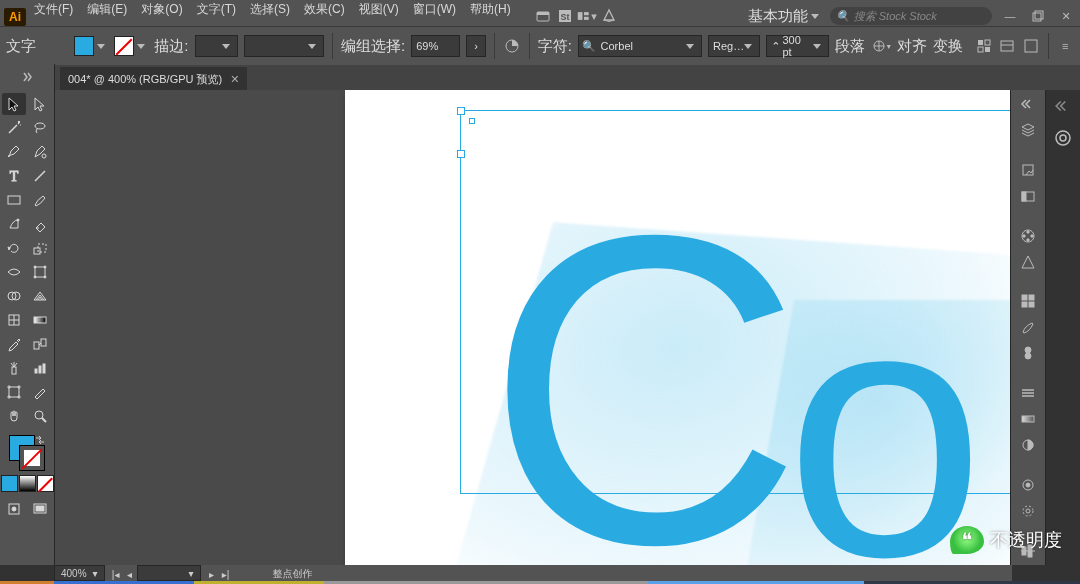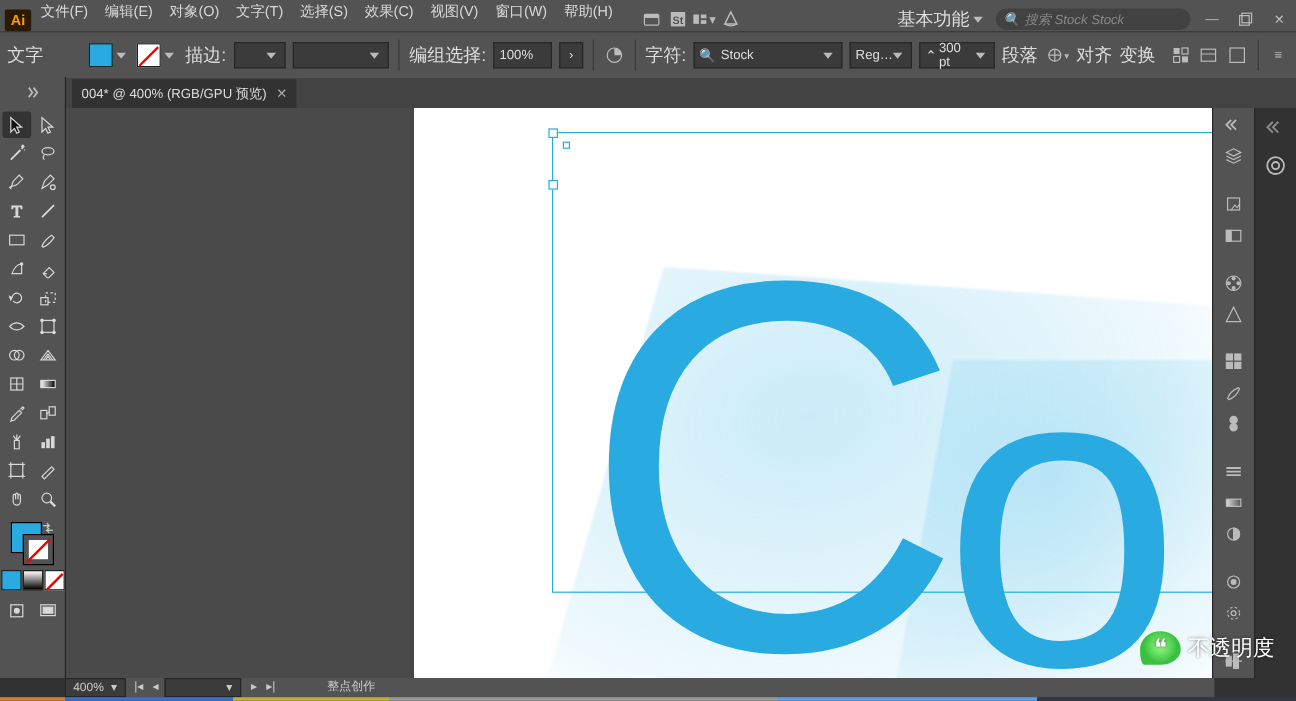--- a/index.html
+++ b/index.html
@@ -19,21 +19,21 @@
 .controlbar{height:38px;background:#535353;display:flex;align-items:center;padding:0 6px;gap:6px;border-top:1px solid #3a3a3a}
 .cb-label{color:#ddd;font-size:15px;white-space:nowrap}
 .cb-swatch{width:18px;height:18px;background:#29abe2;border:1px solid #222}
 .cb-drop{width:0;height:0;border-left:4px solid transparent;border-right:4px solid transparent;border-top:5px solid #bbb;margin:0 3px}
 .cb-none{width:18px;height:18px;background:#fff;position:relative;border:1px solid #222}
 .cb-none::after{content:"";position:absolute;left:-2px;right:-2px;top:50%;border-top:2px solid #e00;transform:rotate(-45deg)}
 .cb-field{height:20px;background:#3b3b3b;border:1px solid #262626;display:flex;align-items:center;padding:0 4px;color:#ddd}
 .cb-sep{width:1px;height:26px;background:#3a3a3a;margin:0 2px}
 
 
-.tabbar{height:26px;background:#434343;display:flex;align-items:center;padding-left:60px;border-bottom:1px solid #262626}
+.tabbar{height:26px;background:#434343;display:flex;align-items:flex-end;padding-left:60px;border-bottom:1px solid #262626}
 .doc-tab{height:24px;background:#323232;padding:0 8px;display:flex;align-items:center;gap:8px;font-size:11px;color:#ddd}
 .tab-close{color:#aaa}
 .tabbar-left{position:absolute;left:0;top:64px;width:54px;height:26px;background:#535353;border-right:1px solid #262626;display:flex;align-items:center;justify-content:center}
 .tb-chevrons{width:16px;height:16px;fill:#bbb}
 
 
 .workarea{position:absolute;left:0;top:90px;right:0;bottom:19px;display:flex}
 .toolbox{width:54px;background:#535353;border-right:1px solid #262626;display:flex;flex-direction:column;align-items:center;padding:3px 0;gap:0}
 .tool-row{display:flex;gap:2px;margin-bottom:2px}
 .tool{width:24px;height:22px;display:flex;align-items:center;justify-content:center;border-radius:2px}
@@ -61,21 +61,21 @@
 .blend{position:absolute;background:radial-gradient(ellipse at 30% 30%, rgba(102,199,236,.35), rgba(102,199,236,.1) 60%, rgba(102,199,236,0) 75%);filter:blur(1px)}
 
 .right-dock{width:34px;background:#535353;border-left:1px solid #262626;display:flex;flex-direction:column;align-items:center;padding:6px 0;gap:10px}
 .right-dock .dock-group-gap{height:8px}
 .dock-icon{width:20px;height:20px;display:flex;align-items:center;justify-content:center}
 .dock-icon svg{width:16px;height:16px;fill:#bbb;stroke:#bbb}
 .far-dock{width:34px;background:#323232;border-left:1px solid #262626;display:flex;flex-direction:column;align-items:center;padding:6px 0;gap:12px}
 .far-dock svg{width:18px;height:18px;fill:#bbb}
 
 
-.statusbar{position:absolute;left:54px;right:68px;bottom:3px;height:16px;background:#535353;display:flex;align-items:flex-start;font-size:10px;color:#ccc}
+.statusbar{position:absolute;left:54px;right:68px;bottom:3px;height:16px;background:#535353;display:flex;align-items:flex-end;font-size:10px;color:#ccc}
 .status-field{background:#3b3b3b;height:14px;padding:0 6px;display:flex;align-items:center;border:1px solid #262626;margin-right:4px}
 .status-nav{width:14px;height:14px;display:flex;align-items:center;justify-content:center;color:#ccc}
 
 .taskbar-strip{position:absolute;left:0;right:0;bottom:0;height:3px;background:linear-gradient(90deg,#d08030 0,#d08030 5%,#3870d0 5%,#3870d0 18%,#c0b030 18%,#c0b030 30%,#999 30%,#999 60%,#5aa0e8 60%,#5aa0e8 80%,#303848 80%)}
 
 
 .watermark{position:absolute;right:18px;bottom:30px;display:flex;align-items:center;gap:6px;color:#fff;text-shadow:0 0 3px rgba(0,0,0,.6);font-size:18px;font-weight:500}
 .wm-bubble{width:34px;height:28px;background:radial-gradient(circle at 50% 45%, #9aff8a 0, #3ac040 60%);border-radius:50% 50% 50% 10%/55% 55% 45% 45%;display:flex;align-items:center;justify-content:center;color:#fff;font-size:20px}
 </style>
 </head>
@@ -152,35 +152,35 @@
     </div>
   <span class="cb-label">描边:</span>
   <div class="cb-field" style="width:38px">&nbsp;<div class="cb-drop" style="margin-left:auto"></div></div>
   <div class="cb-field" style="width:80px">
       <div style="flex:1"></div>
       <div class="cb-drop"></div>
     </div>
   <div class="cb-sep"></div>
   <span class="cb-label">编组选择:</span>
   <div class="cb-field" style="width:44px">
-      <span>100%</span>
+      <span>69%</span>
     </div>
   <div class="cb-field" style="width:12px;justify-content:center">›</div>
   <div class="cb-sep"></div>
   <div class="win-btn">
       <svg class="mini-icon" viewBox="0 0 16 16">
         <circle cx="8" cy="8" r="6" fill="none" stroke="#bbb"></circle>
         <path d="M8 2 A6 6 0 0 1 14 8 L8 8 Z" fill="#bbb"></path>
       </svg>
     </div>
   <div class="cb-sep"></div>
   <span class="cb-label">字符:</span>
   <div class="cb-field" style="width:130px">
       <span>🔍</span>
-      <span style="margin-left:4px">Stock</span>
+      <span style="margin-left:4px">Corbel</span>
       <div style="flex:1"></div>
       <div class="cb-drop"></div>
     </div>
   <div class="cb-field" style="width:46px">
       <span>Reg…</span>
       <div class="cb-drop" style="margin-left:auto"></div>
     </div>
   <div class="cb-field" style="width:60px">
       <span>⌃</span>
       <span style="margin-left:2px">300 pt</span>

